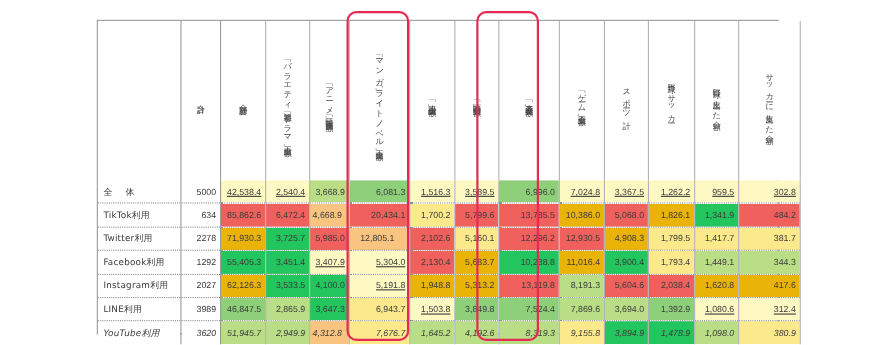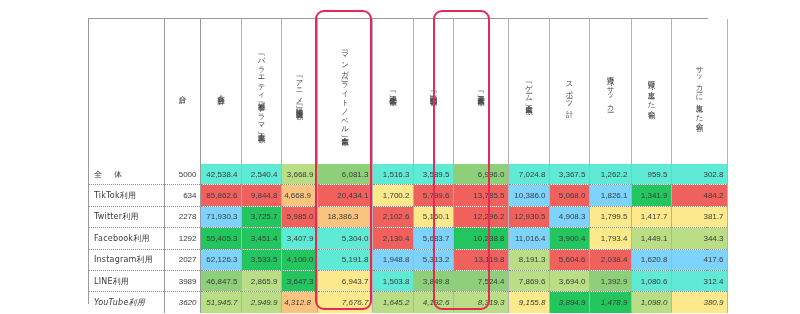--- a/index.html
+++ b/index.html
@@ -86,26 +86,26 @@
   }
   td.cnt{
     background:#fff;
     border-right:1px solid #9a9a9a;
     color:#3a3a3a;
   }
   td.thick-l{border-left:1px solid #4a4a4a;}
   tr.row-total td.rowlabel{letter-spacing:2px;}
 
   
-  .c-g2{background:#5eead4;}
+  .c-g2{background:#fef9c3;text-decoration:underline;}
   .c-g1{background:#8ed07a;}
   .c-gl{background:#b9de85;}
   .c-y {background:#22c55e;}
   .c-yl{background:#fbe98c;}
-  .c-o {background:#7dd3fc;margin-left:44px;}
+  .c-o {background:#eab308;margin-left:44px;}
   .c-ol{background:#f9c47f;text-align:center;}
   .c-r {background:#f0615e;}
   .c-rl{background:#f4837a;}
 
   
   .hl-box{
     position:absolute;
     border:2.6px solid #e52a56;
     border-radius:9px;
     pointer-events:none;
@@ -199,40 +199,40 @@
             <td class="c-g2">3,367.5</td>
             <td class="c-g2">1,262.2</td>
             <td class="c-g2">959.5</td>
             <td class="c-g2">302.8</td>
             <td class="c-g2">2,105.2</td>
           </tr>
           <tr>
             <td class="rowlabel">TikTok利用</td>
             <td class="cnt">634</td>
             <td class="c-r">85,862.6</td>
-            <td class="c-r thick-l">9,844.8</td>
+            <td class="c-r thick-l">6,472.4</td>
             <td class="c-ol">4,668.9</td>
             <td class="c-r">20,434.1</td>
             <td class="c-yl thick-l">1,700.2</td>
             <td class="c-r">5,799.6</td>
             <td class="c-r">13,785.5</td>
             <td class="c-o thick-l">10,386.0</td>
             <td class="c-r">5,068.0</td>
             <td class="c-o">1,826.1</td>
             <td class="c-y">1,341.9</td>
             <td class="c-r">484.2</td>
             <td class="c-rl">3,241.9</td>
           </tr>
           <tr>
             <td class="rowlabel">Twitter利用</td>
             <td class="cnt">2278</td>
             <td class="c-o">71,930.3</td>
             <td class="c-y thick-l">3,725.7</td>
             <td class="c-r">5,985.0</td>
-            <td class="c-ol">18,386.3</td>
+            <td class="c-ol">12,805.1</td>
             <td class="c-r thick-l">2,102.6</td>
             <td class="c-yl">5,160.1</td>
             <td class="c-r">12,296.2</td>
             <td class="c-r thick-l">12,930.5</td>
             <td class="c-o">4,908.3</td>
             <td class="c-yl">1,799.5</td>
             <td class="c-yl">1,417.7</td>
             <td class="c-yl">381.7</td>
             <td class="c-o">3,108.9</td>
           </tr>

